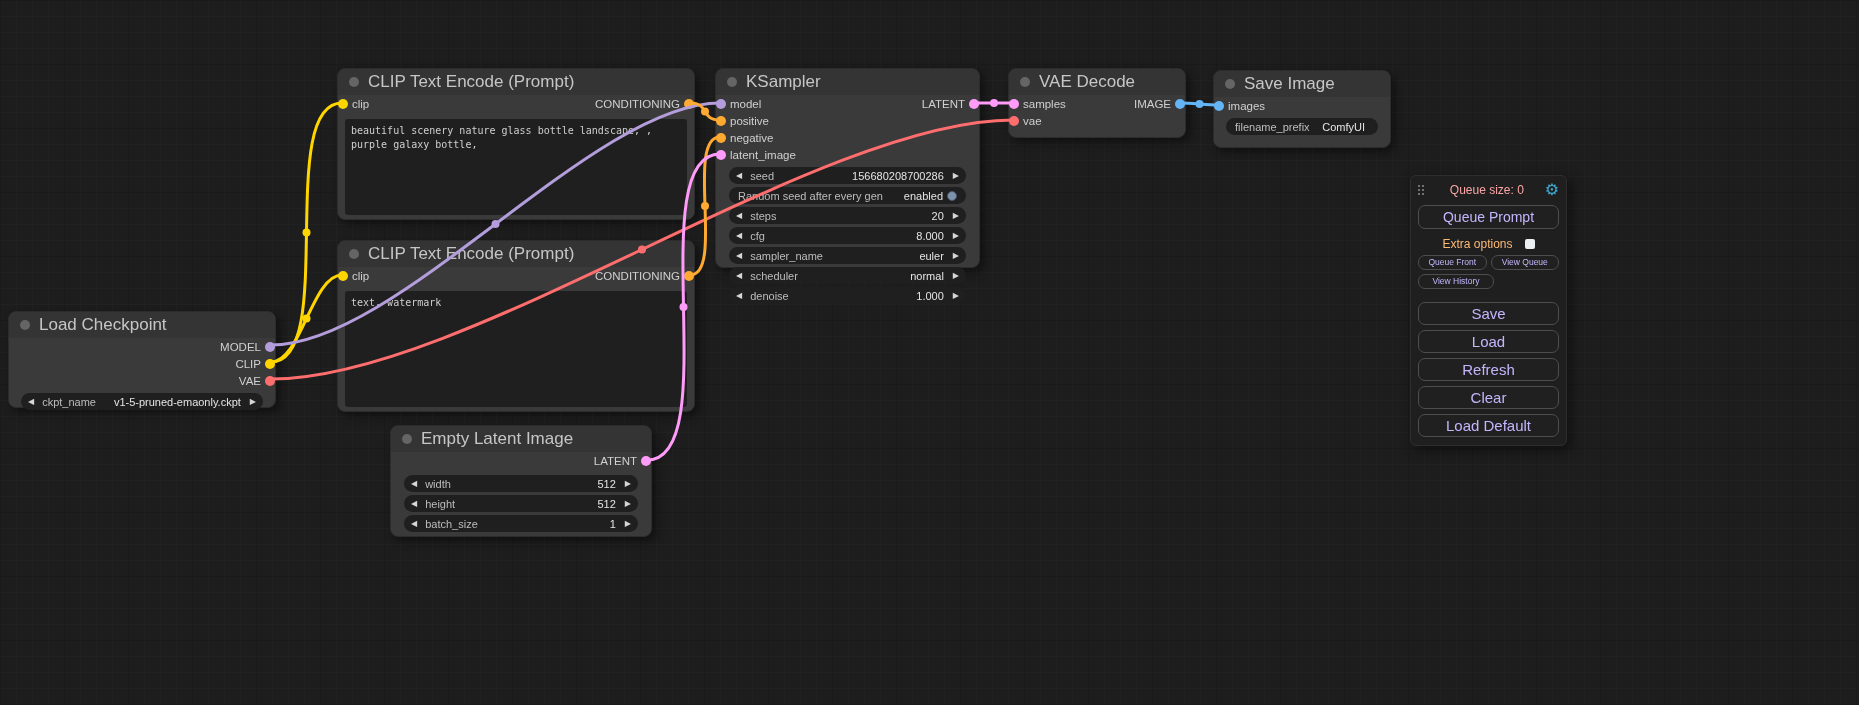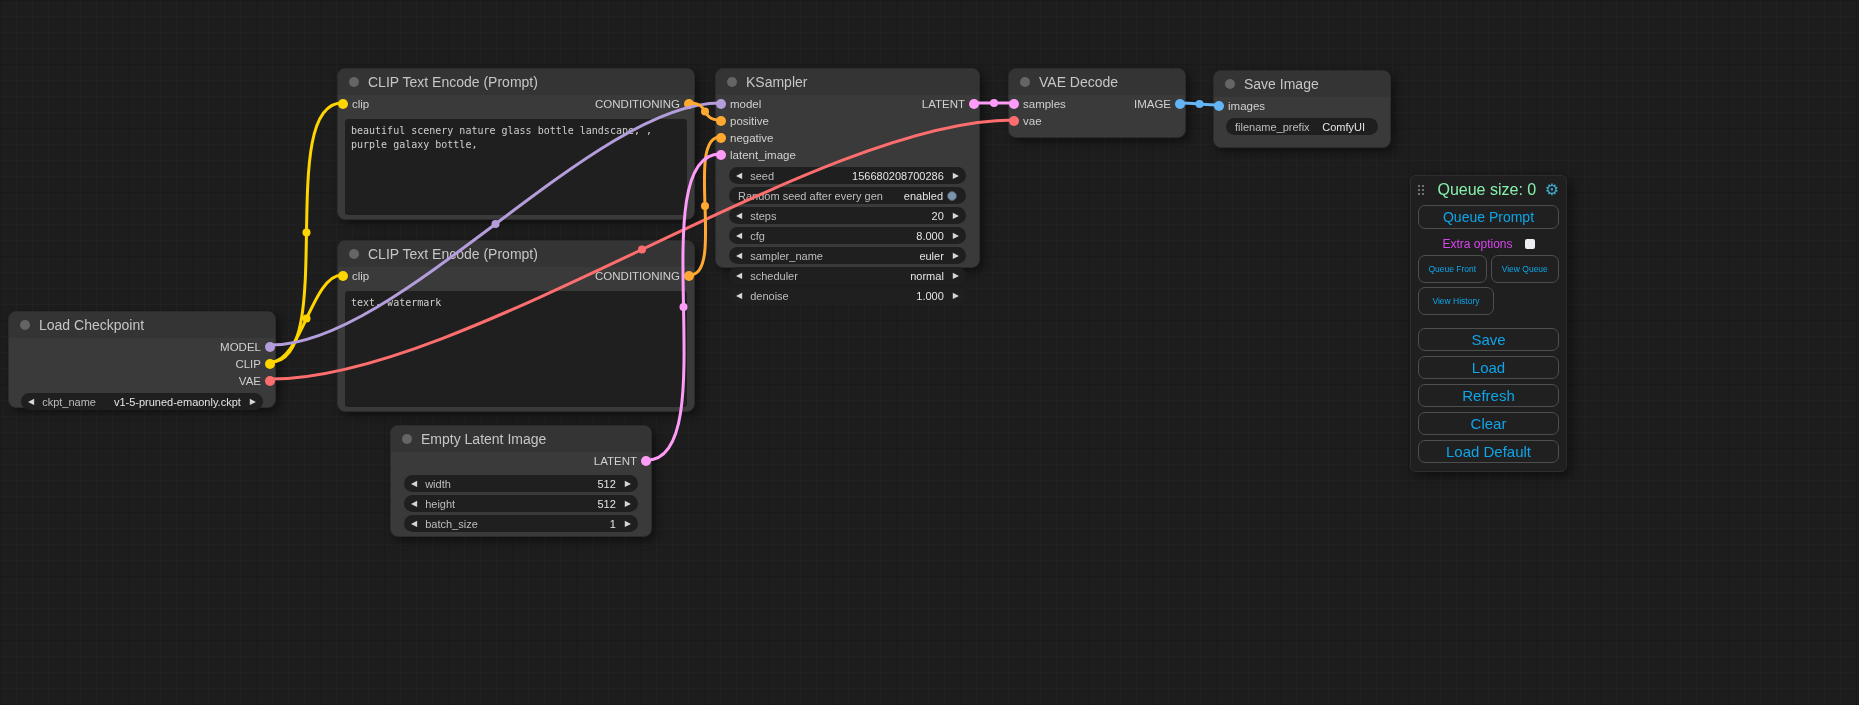--- a/index.html
+++ b/index.html
@@ -34,21 +34,21 @@
     align-items: center;
     gap: 9px;
     padding: 0 11px;
     background: #343434;
     border-radius: 7px 7px 0 0;
   }
   .status-dot {
     width: 10px; height: 10px; border-radius: 50%;
     background: #656565; flex: none;
   }
-  .node-title { font-size: 14px; color: #c6c6c6; white-space: nowrap; }
+  .node-title { font-size: 17px; color: #c6c6c6; white-space: nowrap; }
 
   .slot-row {
     position: relative;
     height: 17px;
     display: flex;
     align-items: center;
     padding: 0 14px;
     font-size: 11.5px;
     color: #d0d0d0;
   }
@@ -118,42 +118,42 @@
   }
   .qp-header { display: flex; align-items: center; height: 18px; }
   .drag-handle {
     display: grid;
     grid-template-columns: repeat(2, 3px);
     grid-auto-rows: 3px;
     gap: 1px;
     margin-right: 4px;
   }
   .drag-handle i { width: 2px; height: 2px; background: #8f8f8f; border-radius: 50%; }
-  .queue-size { flex: 1; text-align: center; font-size: 16px; color: #86efac; }
+  .queue-size { flex: 1; text-align: center; font-size: 12px; color: #fca5a5; }
   .gear { color: #3fa9d0; font-size: 16px; line-height: 1; cursor: default; }
 
   .btn {
     display: block;
     width: 100%;
     background: #202020;
     border: 1px solid #4e4e4e;
     border-radius: 7px;
-    color: #0ea5e9;
+    color: #c4b5fd;
     text-align: center;
     font-family: inherit;
     cursor: default;
   }
   .btn-queue  { height: 24px; font-size: 14px; margin-top: 6px; }
   .extra-row {
     display: flex; align-items: center; justify-content: center;
-    gap: 12px; margin-top: 8px; font-size: 12px; color: #d946ef; height: 13px;
+    gap: 12px; margin-top: 8px; font-size: 12px; color: #fdba74; height: 13px;
   }
   .checkbox { width: 10px; height: 10px; background: #eceff1; border-radius: 2px; }
   .small-row { display: flex; gap: 4px; margin-top: 5px; }
-  .btn-small { font-size: 8.5px; height: 28px; line-height: 11px; border-radius: 7px; flex: 1; padding: 0; }
+  .btn-small { font-size: 8.5px; height: 15px; line-height: 11px; border-radius: 7px; flex: 1; padding: 0; }
   .vh-row { display: flex; margin-top: 4px; }
   .btn-small.vh { flex: none; width: 76px; }
   .btn-action { height: 23px; font-size: 15px; margin-top: 5px; }
   .btn-action.first { margin-top: 13px; }
 </style>
 </head>
 <body>
 
 <div id="canvas">
 

